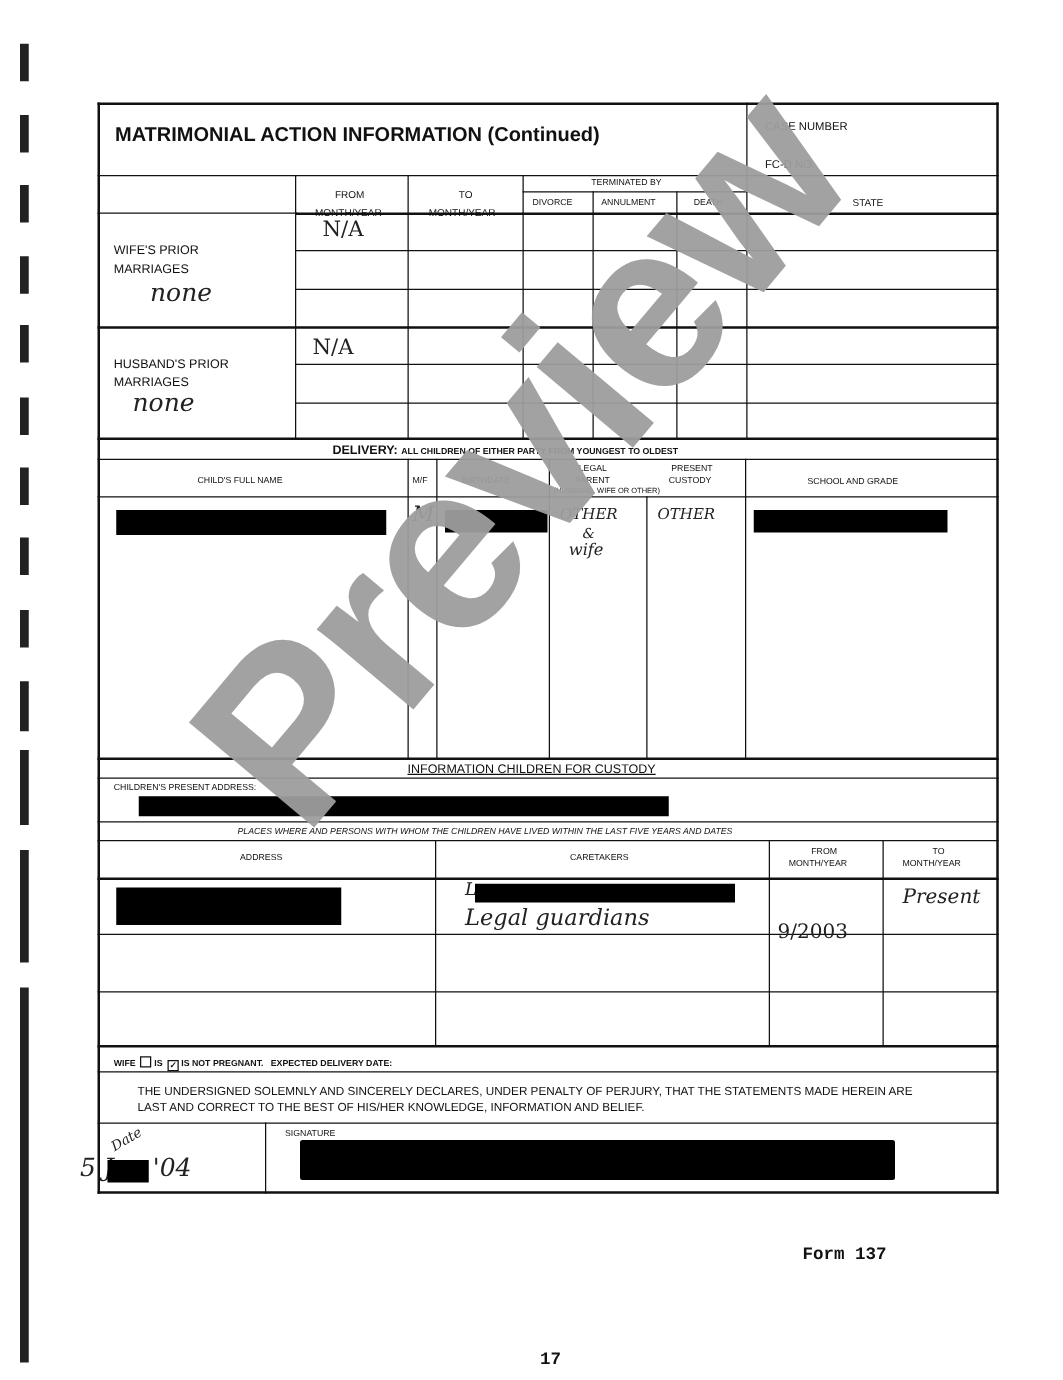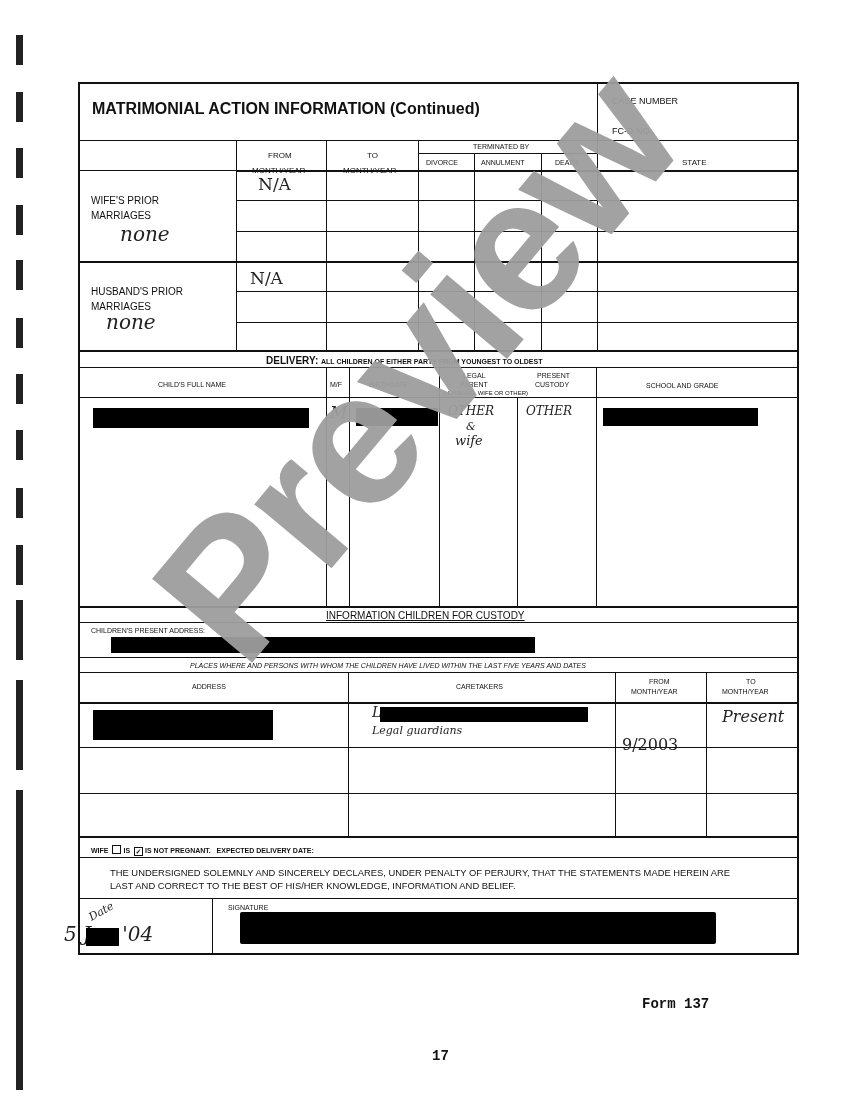--- a/index.html
+++ b/index.html
@@ -141,36 +141,36 @@
 <div class="t xs" style="left:192px;top:683px;">ADDRESS</div>
 <div class="t xs" style="left:456px;top:683px;">CARETAKERS</div>
 <div class="t xs" style="left:649px;top:678px;">FROM</div>
 <div class="t xs" style="left:631px;top:688px;">MONTH/YEAR</div>
 <div class="t xs" style="left:746px;top:678px;">TO</div>
 <div class="t xs" style="left:722px;top:688px;">MONTH/YEAR</div>
 
 <div class="redact" style="left:93px;top:710px;width:180px;height:30px;"></div>
 <div class="hand" style="left:372px;top:704px;font-size:14px;">L</div>
 <div class="redact" style="left:380px;top:707px;width:208px;height:15px;"></div>
-<div class="hand" style="left:372px;top:724px;font-size:11px;">Legal guardians</div>
+<div class="hand" style="left:372px;top:724px;font-size:18px;">Legal guardians</div>
 <div class="hand" style="left:622px;top:707px;font-size:16px;font-style:normal;margin-top:28px;">9/2003</div>
 <div class="hand" style="left:722px;top:707px;font-size:16px;">Present</div>
 
 <div class="t xs" style="left:91px;top:845px;font-weight:bold;">
   <span>WIFE</span>
   <span class="cb"></span><span>IS</span>
   <span class="cb">✓</span><span>IS NOT PREGNANT.</span>
   &nbsp;&nbsp;<span>EXPECTED DELIVERY DATE:</span>
 </div>
 
 <div class="t" style="left:110px;top:867px;font-size:9.4px;">THE UNDERSIGNED SOLEMNLY AND SINCERELY DECLARES, UNDER PENALTY OF PERJURY, THAT THE STATEMENTS MADE HEREIN ARE</div>
 <div class="t" style="left:110px;top:880px;font-size:9.4px;">LAST AND CORRECT TO THE BEST OF HIS/HER KNOWLEDGE, INFORMATION AND BELIEF.</div>
 
 <div class="hand" style="left:88px;top:905px;font-size:11px;transform:rotate(-30deg);">Date</div>
 <div class="hand" style="left:64px;top:922px;font-size:20px;">5 Jan '04</div>
 <div class="redact" style="left:86px;top:928px;width:33px;height:18px;"></div>
 <div class="t xs" style="left:228px;top:904px;">SIGNATURE</div>
 <div class="redact" style="left:240px;top:912px;width:476px;height:32px;border-radius:2px;"></div>
 
 <div class="t mono" style="left:642px;top:996px;font-size:14px;">Form 137</div>
-<div class="t mono" style="left:432px;top:1048px;font-size:14px;">17</div>
+<div class="t mono" style="left:432px;top:1080px;font-size:14px;">17</div>
 
 <div class="watermark">Preview</div>
 
 </body></html>

